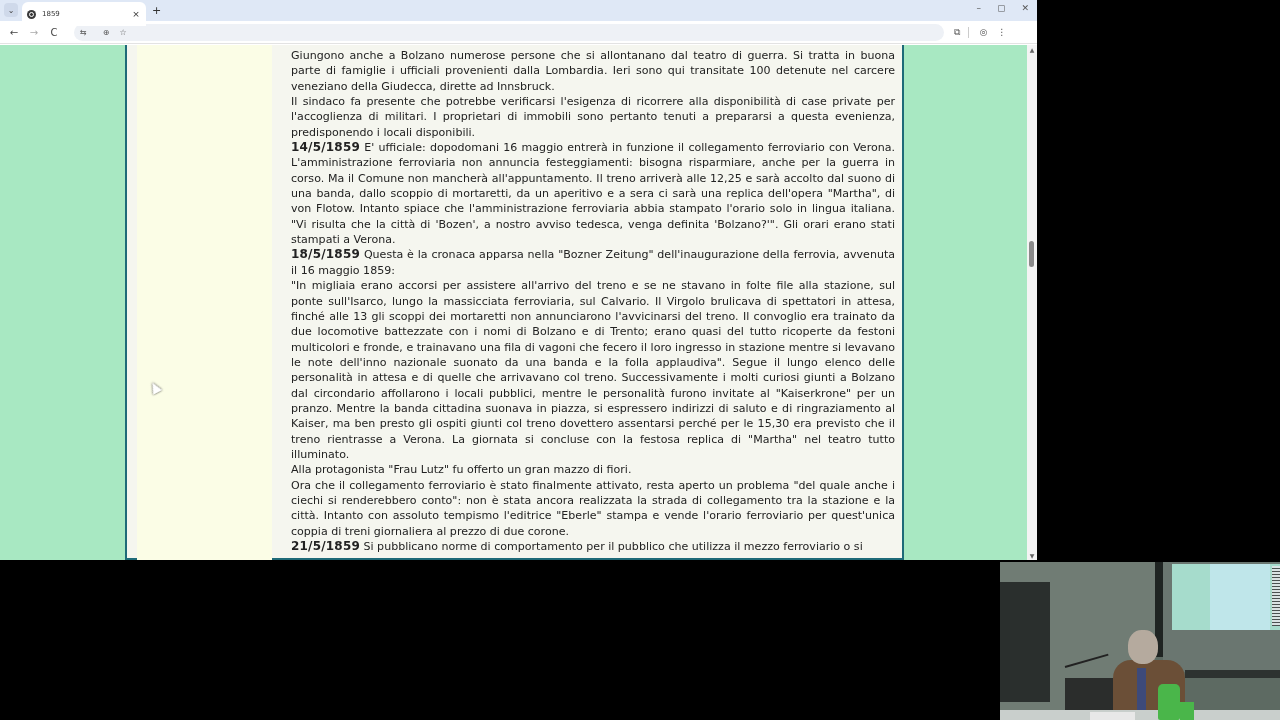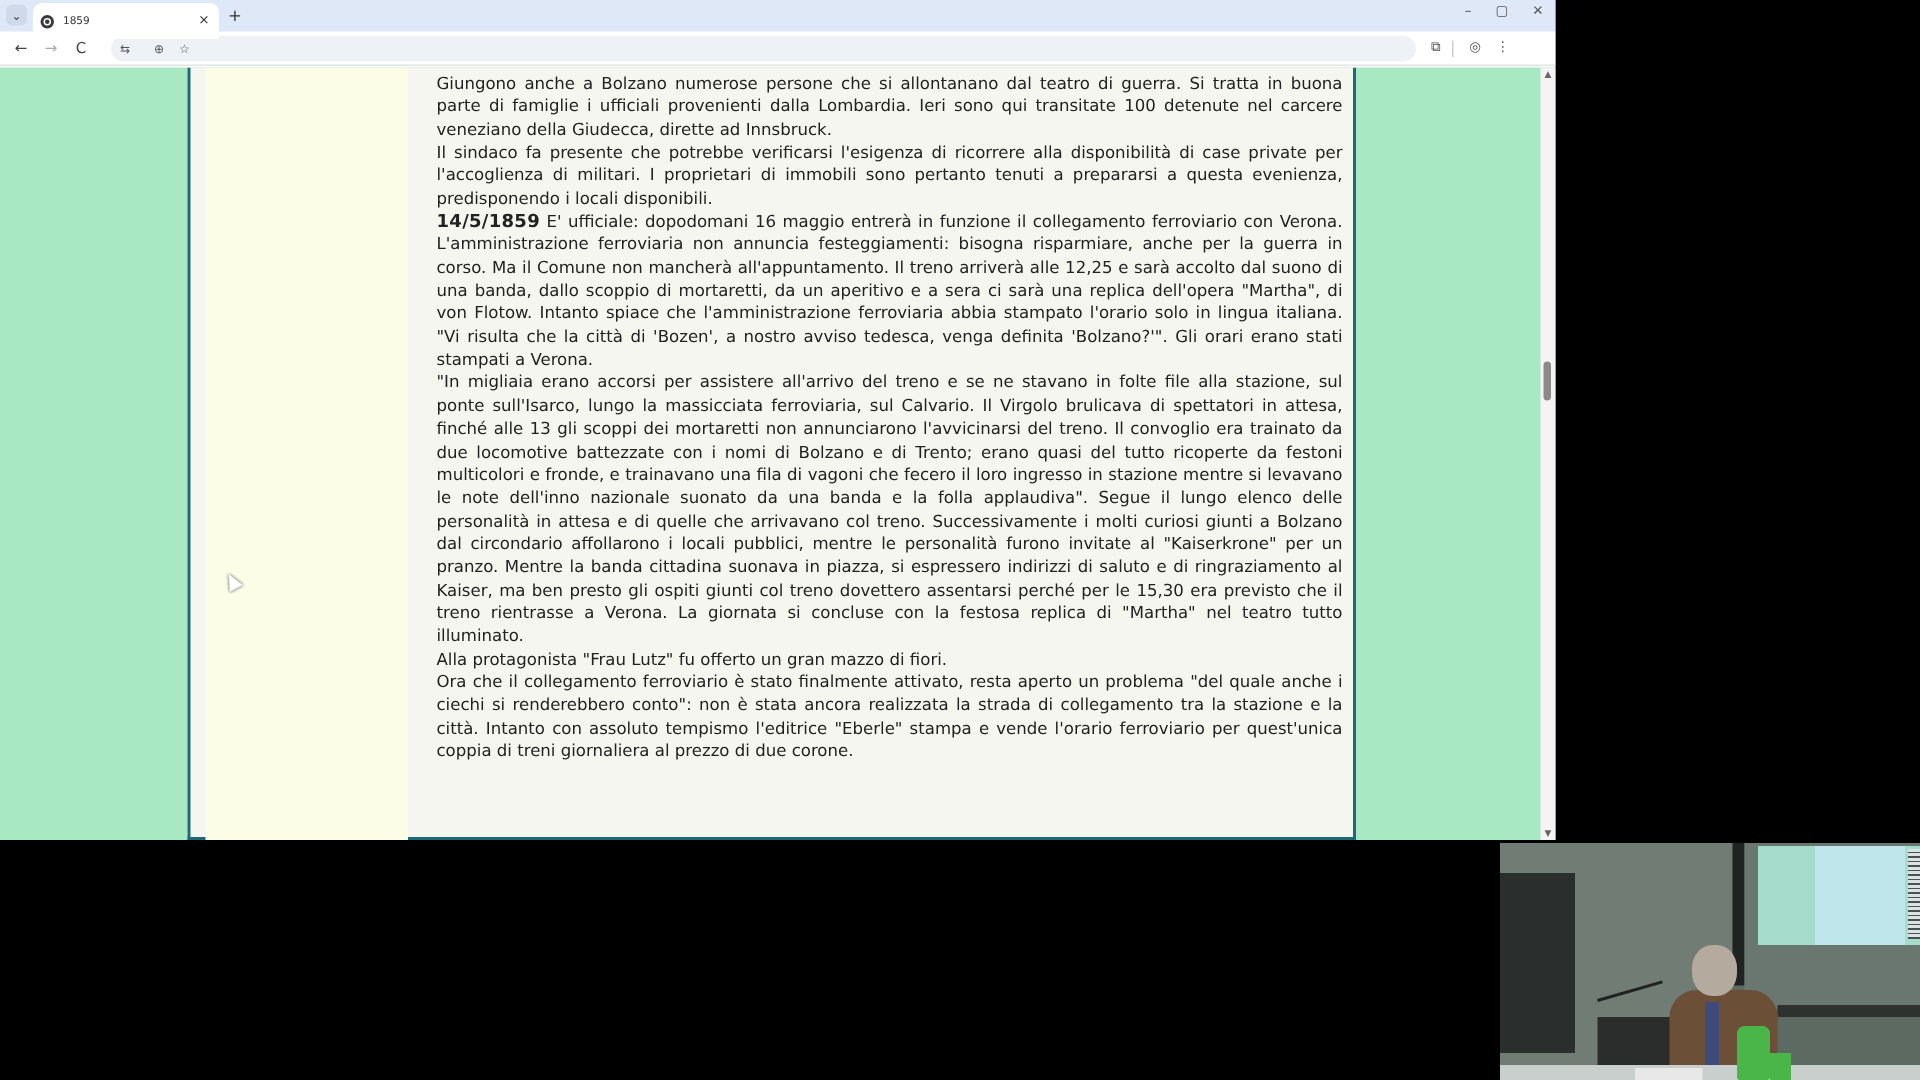--- a/index.html
+++ b/index.html
@@ -98,23 +98,25 @@
     <span class="tool-icon">⋮</span>
   </div>
 
   <div class="viewport">
     <div class="page-frame">
       <div class="left-col"></div>
       <div class="content">
         <p><span>Giungono anche a Bolzano numerose persone che si allontanano dal teatro di guerra. Si tratta in buona parte di famiglie i ufficiali provenienti dalla Lombardia. Ieri sono qui transitate 100 detenute nel carcere veneziano della Giudecca, dirette ad Innsbruck.</span></p>
         <p><span>Il sindaco fa presente che potrebbe verificarsi l'esigenza di ricorrere alla disponibilità di case private per l'accoglienza di militari. I proprietari di immobili sono pertanto tenuti a prepararsi a questa evenienza, predisponendo i locali disponibili.</span></p>
         <p><span class="date">14/5/1859</span><span> E' ufficiale: dopodomani 16 maggio entrerà in funzione il collegamento ferroviario con Verona. L'amministrazione ferroviaria non annuncia festeggiamenti: bisogna risparmiare, anche per la guerra in corso. Ma il Comune non mancherà all'appuntamento. Il treno arriverà alle 12,25 e sarà accolto dal suono di una banda, dallo scoppio di mortaretti, da un aperitivo e a sera ci sarà una replica dell'opera "Martha", di von Flotow. Intanto spiace che l'amministrazione ferroviaria abbia stampato l'orario solo in lingua italiana. "Vi risulta che la città di 'Bozen', a nostro avviso tedesca, venga definita 'Bolzano?'". Gli orari erano stati stampati a Verona.</span></p>
+        <p><span class="date">18/5/1859</span><span> Questa è la cronaca apparsa nella "Bozner Zeitung" dell'inaugurazione della ferrovia, avvenuta il 16 maggio 1859:</span></p>
         <p><span>"In migliaia erano accorsi per assistere all'arrivo del treno e se ne stavano in folte file alla stazione, sul ponte sull'Isarco, lungo la massicciata ferroviaria, sul Calvario. Il Virgolo brulicava di spettatori in attesa, finché alle 13 gli scoppi dei mortaretti non annunciarono l'avvicinarsi del treno. Il convoglio era trainato da due locomotive battezzate con i nomi di Bolzano e di Trento; erano quasi del tutto ricoperte da festoni multicolori e fronde, e trainavano una fila di vagoni che fecero il loro ingresso in stazione mentre si levavano le note dell'inno nazionale suonato da una banda e la folla applaudiva". Segue il lungo elenco delle personalità in attesa e di quelle che arrivavano col treno. Successivamente i molti curiosi giunti a Bolzano dal circondario affollarono i locali pubblici, mentre le personalità furono invitate al "Kaiserkrone" per un pranzo. Mentre la banda cittadina suonava in piazza, si espressero indirizzi di saluto e di ringraziamento al Kaiser, ma ben presto gli ospiti giunti col treno dovettero assentarsi perché per le 15,30 era previsto che il treno rientrasse a Verona. La giornata si concluse con la festosa replica di "Martha" nel teatro tutto illuminato.</span></p>
         <p><span>Alla protagonista "Frau Lutz" fu offerto un gran mazzo di fiori.</span></p>
         <p><span>Ora che il collegamento ferroviario è stato finalmente attivato, resta aperto un problema "del quale anche i ciechi si renderebbero conto": non è stata ancora realizzata la strada di collegamento tra la stazione e la città. Intanto con assoluto tempismo l'editrice "Eberle" stampa e vende l'orario ferroviario per quest'unica coppia di treni giornaliera al prezzo di due corone.</span></p>
+        <p><span class="date">21/5/1859</span><span> Si pubblicano norme di comportamento per il pubblico che utilizza il mezzo ferroviario o si</span></p>
       </div>
     </div>
     <div class="cursor"></div>
     <div class="scrollbar">
       <span class="sb-up">▲</span>
       <div class="sb-thumb"></div>
       <span class="sb-down">▼</span>
     </div>
   </div>
 </div>

